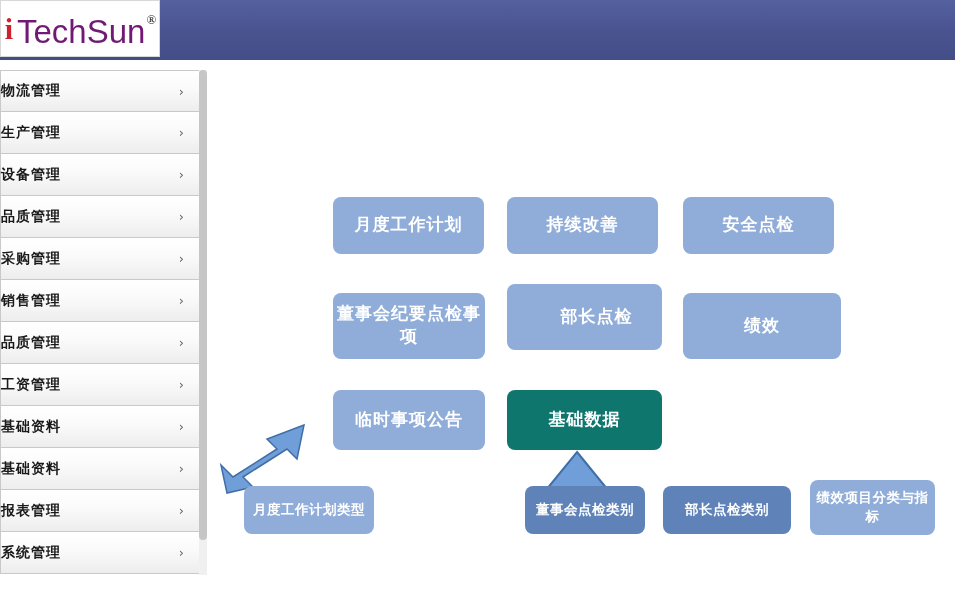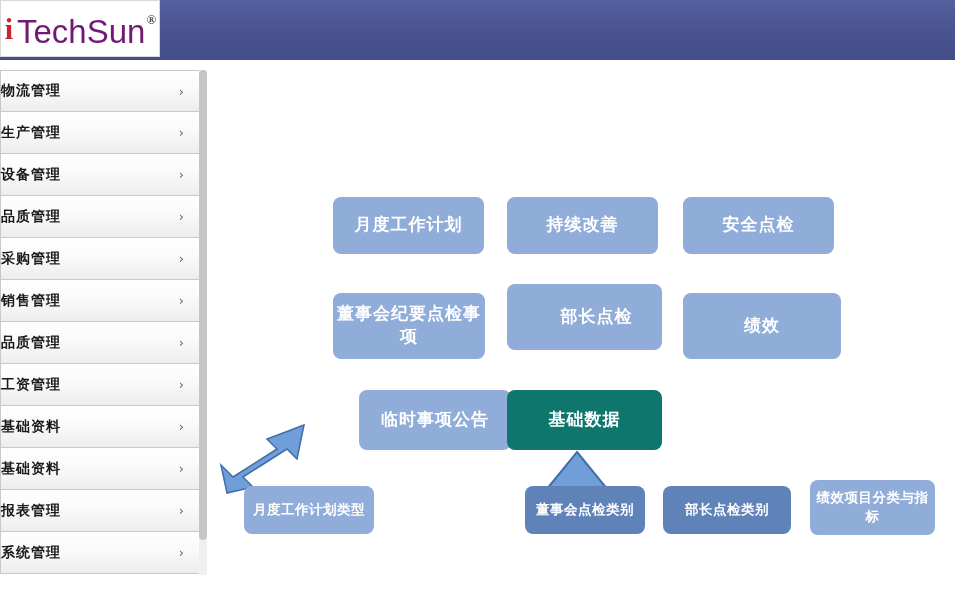--- a/index.html
+++ b/index.html
@@ -251,21 +251,21 @@
     <div class="tile tile-lg" style="left:126px; top:233px; width:152px; height:66px;">
       <span>董事会纪要点检事项</span>
     </div>
     <div class="tile tile-lg" style="left:300px; top:224px; width:155px; height:66px;padding-left:24px;">
       <span>部长点检</span>
     </div>
     <div class="tile tile-lg" style="left:476px; top:233px; width:158px; height:66px;">
       <span>绩效</span>
     </div>
 
-    <div class="tile tile-lg" style="left:126px; top:330px; width:152px; height:60px;margin-left:26px;">
+    <div class="tile tile-lg" style="left:126px; top:330px; width:152px; height:60px;">
       <span>临时事项公告</span>
     </div>
     <div class="tile tile-lg dark" style="left:300px; top:330px; width:155px; height:60px;">
       <span>基础数据</span>
     </div>
 
     <svg class="arrow-svg" style="left:335px; top:390px;" width="70" height="60" viewBox="0 0 70 60">
       <polygon points="35,2 66,40 52,40 52,58 18,58 18,40 4,40" fill="#6f9ed8" stroke="#3f6ea8" stroke-width="2"></polygon>
     </svg>
 

